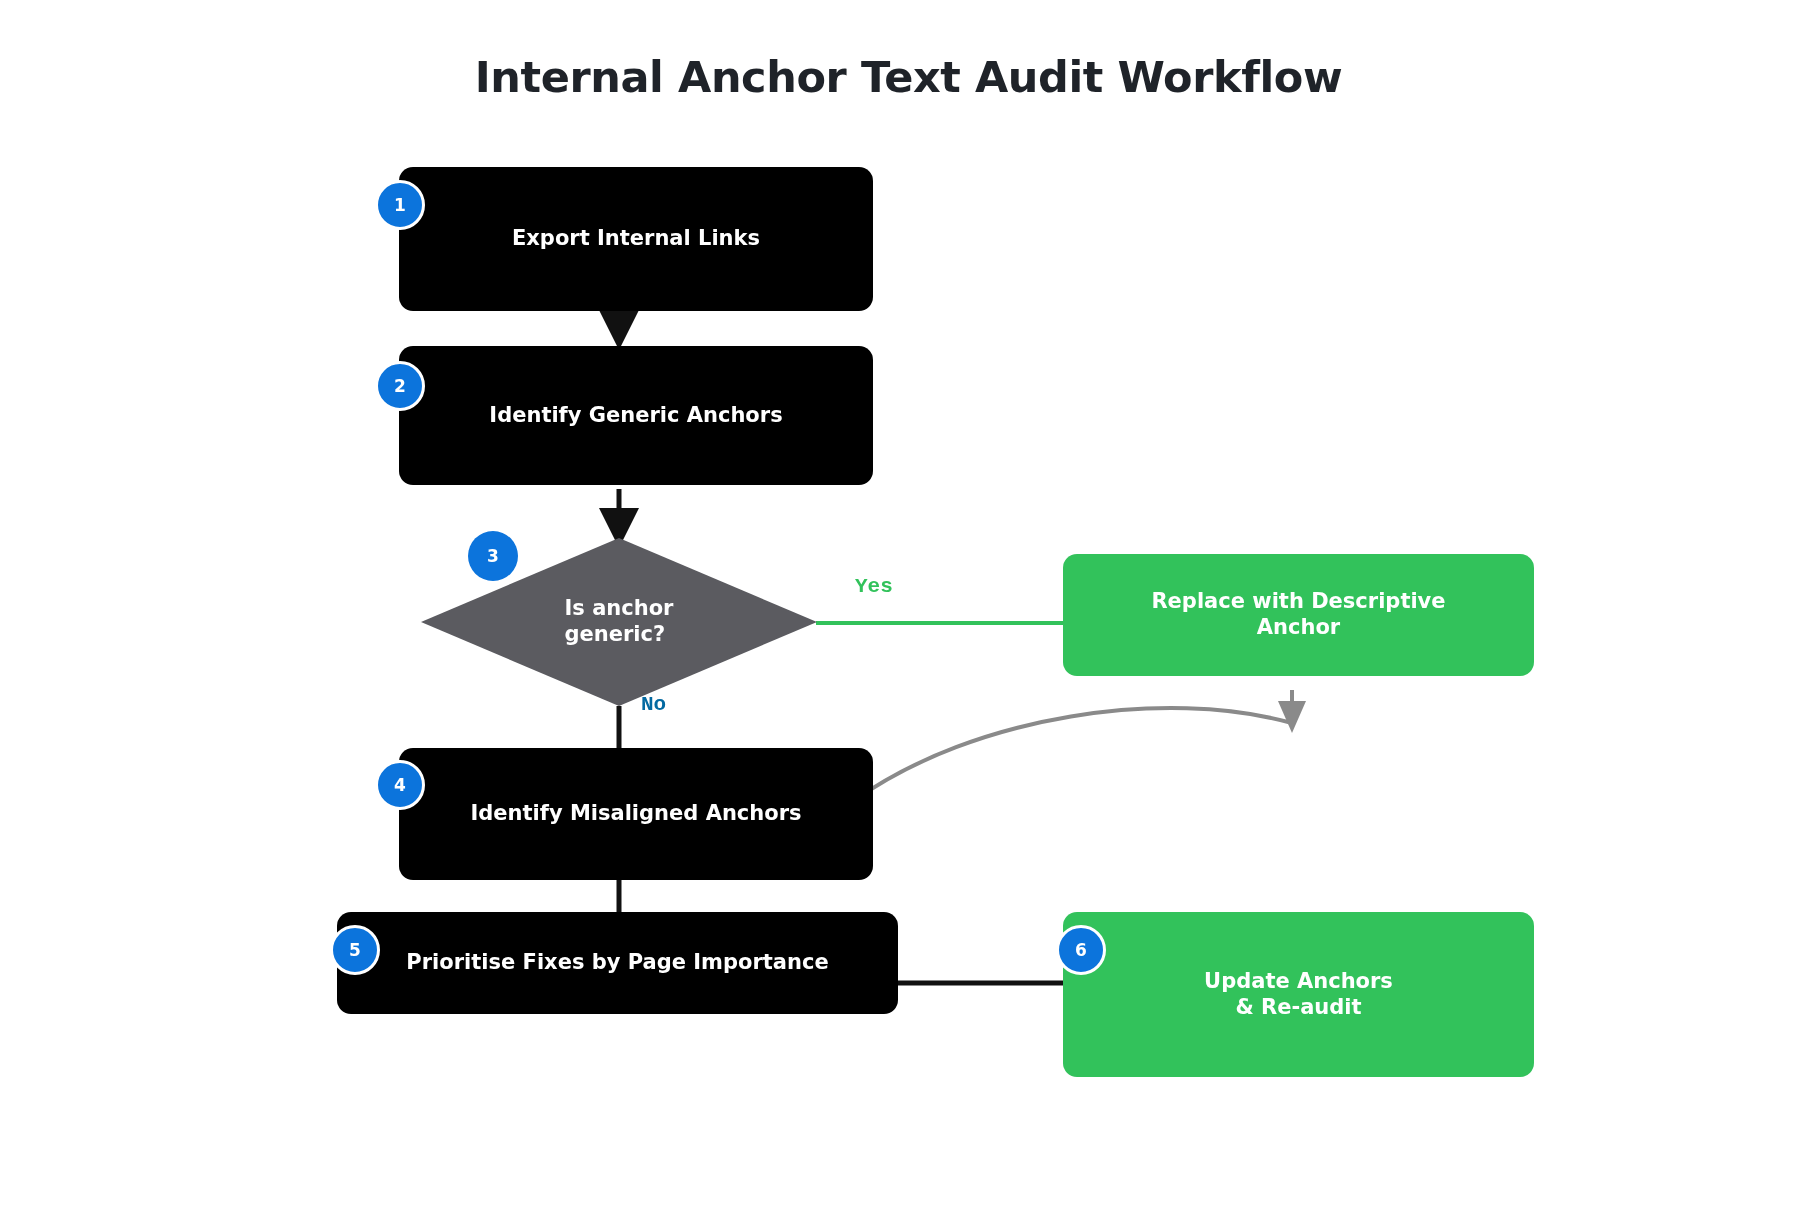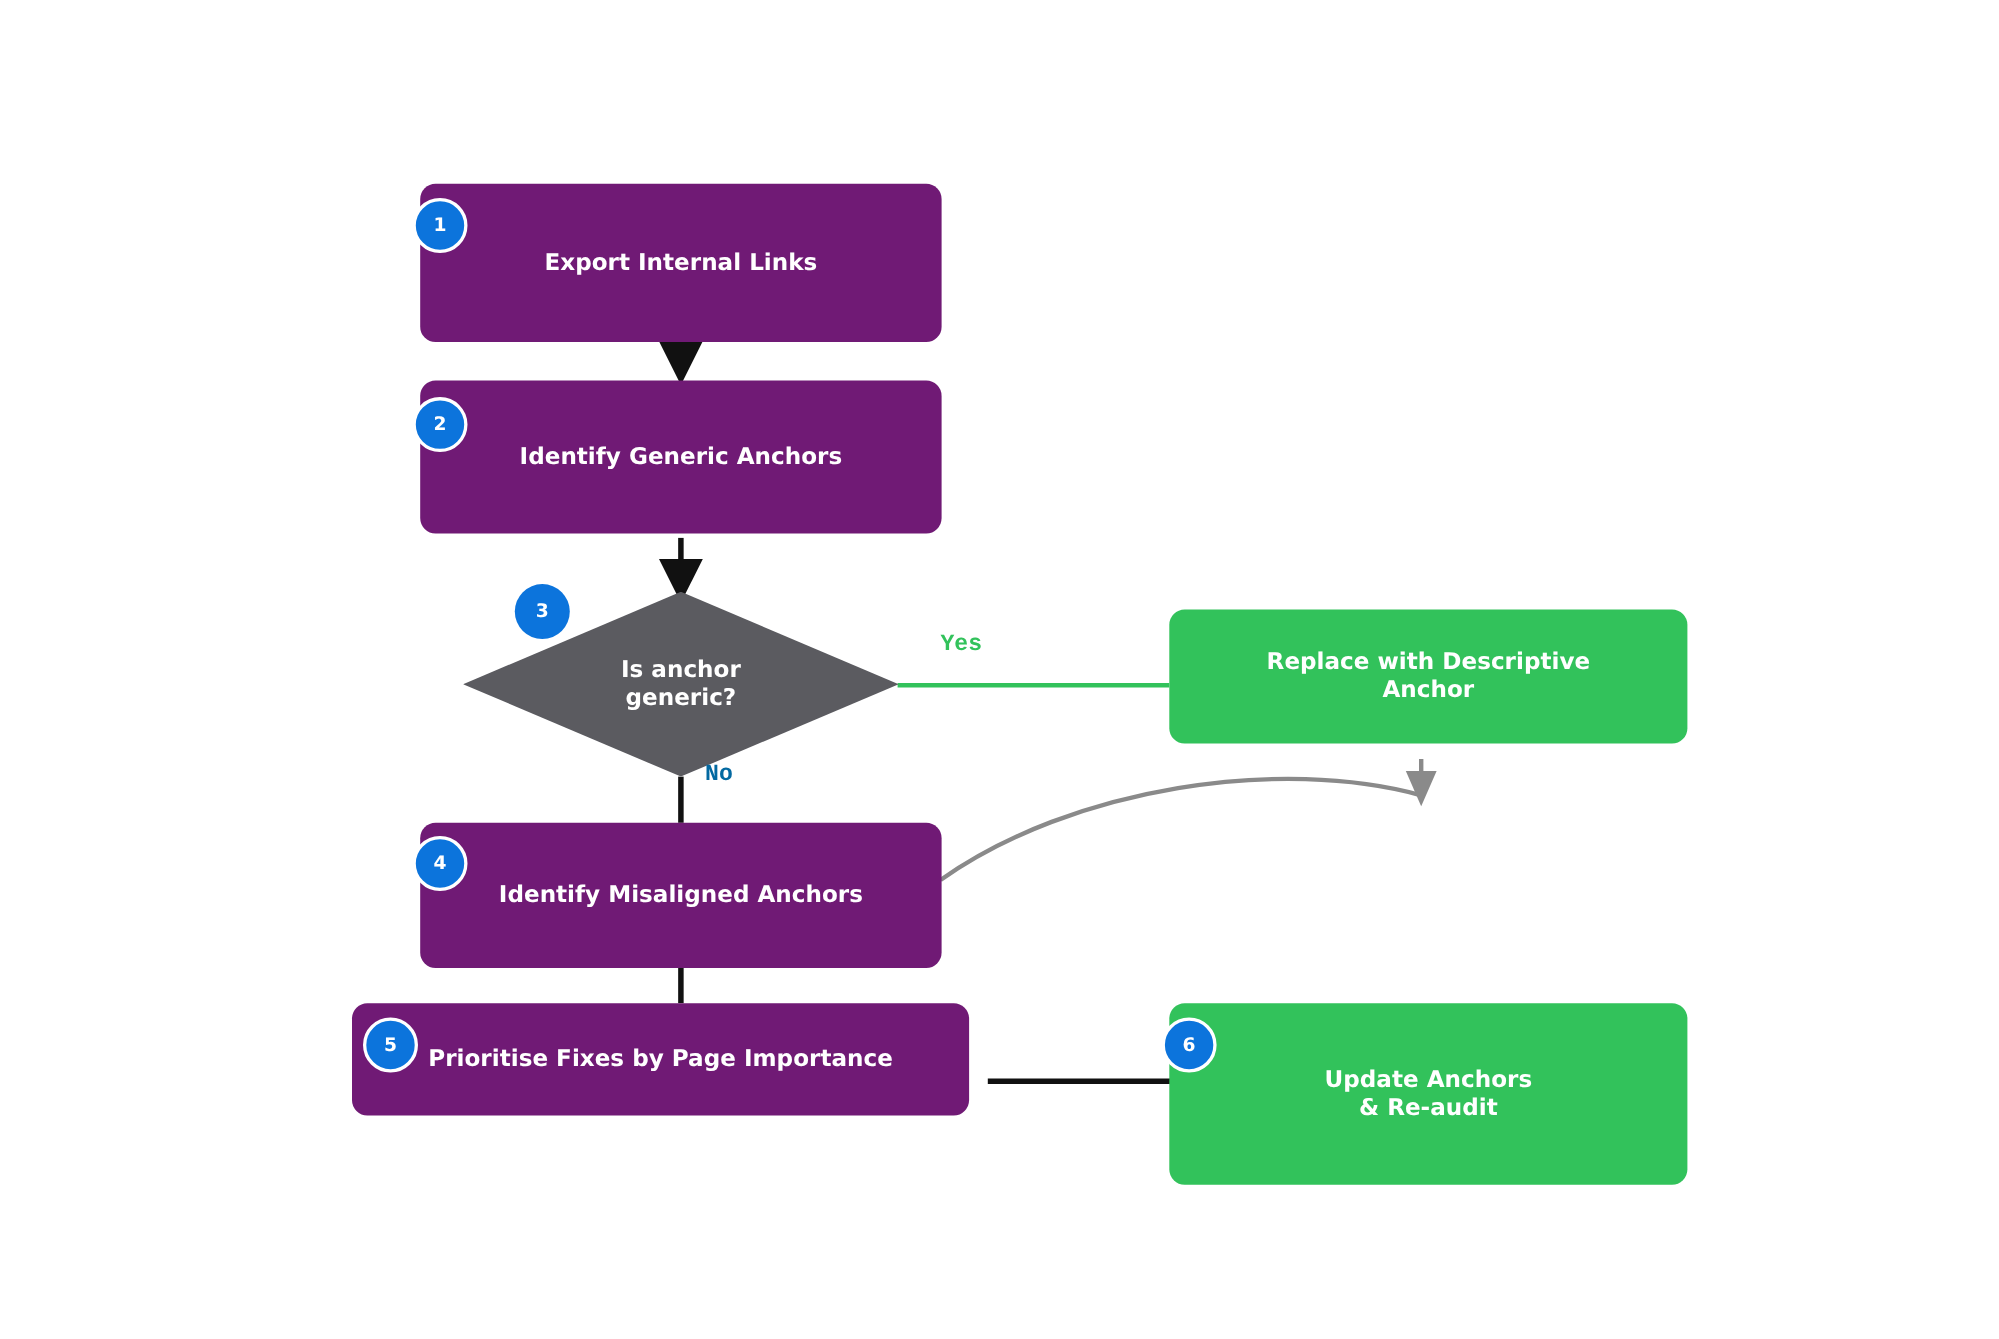--- a/index.html
+++ b/index.html
@@ -45,40 +45,39 @@
     justify-content: center;
     text-align: center;
     color: #ffffff;
     font-weight: 700;
     font-size: 21px;
     line-height: 1.22;
     border-radius: 14px;
     padding: 0 18px;
     white-space: pre-line;
   }
-  .node.blue { background: #701a75; }
+  .node.blue { background: #000000; margin-left: 17px; }
   .node.green { background: #32C25B; }
   .node-text { display: block; }
 
   .diamond-wrap {
     position: absolute;
   }
   .diamond-shape {
     position: absolute;
     inset: 0;
     background: #5b5b60;
     clip-path: polygon(50% 0%, 100% 50%, 50% 100%, 0% 50%);
   }
   .diamond-label {
     position: absolute;
     inset: 0;
     display: flex;
     align-items: center;
     justify-content: center;
-    text-align: center;
     color: #ffffff;
     font-weight: 700;
     font-size: 21px;
     line-height: 1.22;
     white-space: pre-line;
   }
 
   .badge {
     position: absolute;
     width: 50px;
@@ -104,20 +103,21 @@
     font-family: Liberation Mono, monospace;
   }
   .edge-label.yes { color: #32C25B; }
   .edge-label.no  { color: #0369a1; }
 </style>
 </head>
 <body>
 
 <div id="canvas">
 
+  <div id="title">Internal Anchor Text Audit Workflow</div>
 
   <svg class="links" viewBox="0 0 1817 1217" xmlns="http://www.w3.org/2000/svg">
     <defs>
       <marker id="arrowBlack" markerWidth="10" markerHeight="10" refX="6" refY="5" orient="auto" markerUnits="strokeWidth">
         <path d="M0,1 L8,5 L0,9 z" fill="#111111"></path>
       </marker>
       <marker id="arrowGray" markerWidth="10" markerHeight="10" refX="6" refY="5" orient="auto" markerUnits="strokeWidth">
         <path d="M0,1.5 L8,5 L0,8.5 z" fill="#8a8a8a"></path>
       </marker>
     </defs>

